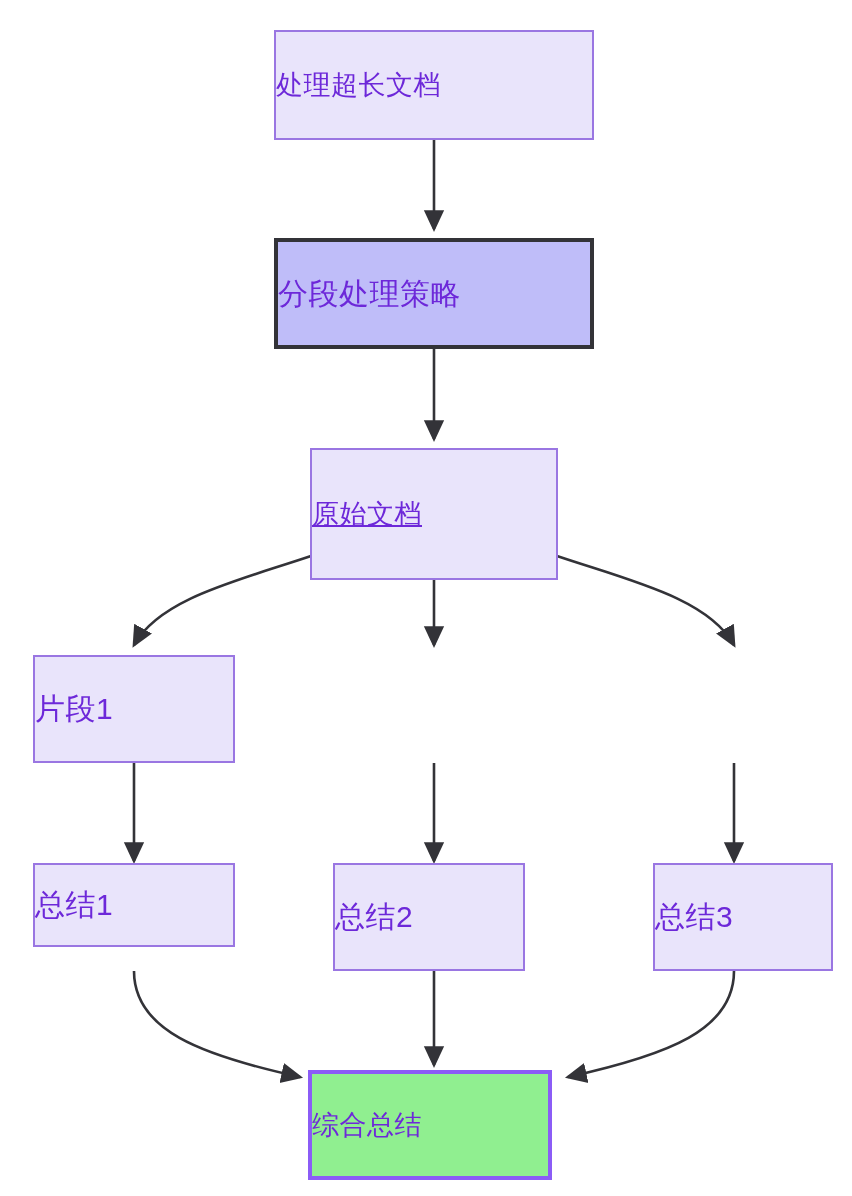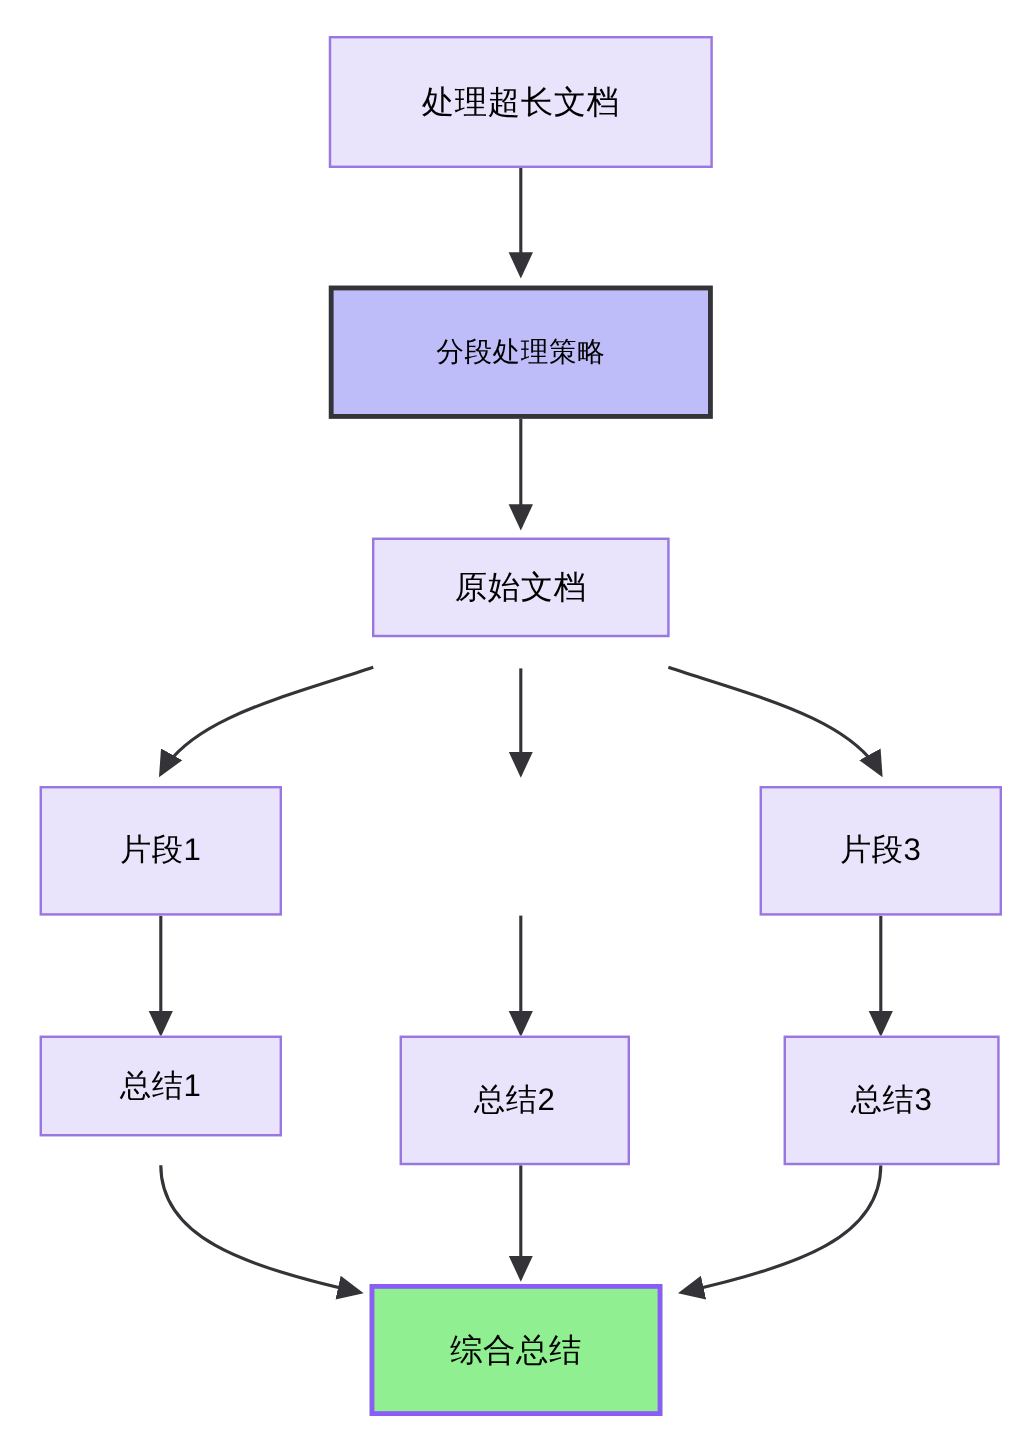--- a/index.html
+++ b/index.html
@@ -25,43 +25,42 @@
     top: 0;
     width: 852px;
     height: 1196px;
     pointer-events: none;
   }
   .node {
     position: absolute;
     box-sizing: border-box;
     display: flex;
     align-items: center;
-    justify-content: center;
     text-align: center;
     line-height: 1.2;
-    color: #000000;
+    color: #6d28d9;
     letter-spacing: 0.5px;
   }
   .node-normal {
     background: #e9e4fb;
     border: 2px solid #9a76e2;
     font-size: 27px;
   }
   .node-highlight {
     background: #bfbdf9;
     border: 4px solid #333338;
-    font-size: 23px;
+    font-size: 30px;
   }
   .node-result {
     background: #90ef90;
     border: 4px solid #8b5cf6;
     font-size: 27px;
   }
   .node-small {
-    font-size: 26px;
+    font-size: 30px;
   }
 </style>
 </head>
 <body>
 
 <div id="flowchart">
 
   <svg id="edge-layer" viewBox="0 0 852 1196" width="852" height="1196" xmlns="http://www.w3.org/2000/svg">
     <defs>
       <marker id="arrowhead" markerWidth="9" markerHeight="9" refX="7.2" refY="4.5" orient="auto" markerUnits="strokeWidth">
@@ -85,32 +84,29 @@
   </svg>
 
   <div class="node node-normal" style="left:274px; top:30px; width:320px; height:110px;">
     <span>处理超长文档</span>
   </div>
 
   <div class="node node-highlight" style="left:274px; top:238px; width:320px; height:111px;">
     <span>分段处理策略</span>
   </div>
 
-  <div class="node node-normal" style="left:310px; top:448px; width:248px; height:83px;">
+  <div class="node node-normal" style="left:310px; top:448px; width:248px; height:132px;text-decoration:underline;">
     <span>原始文档</span>
   </div>
 
   <div class="node node-normal node-small" style="left:33px; top:655px; width:202px; height:108px;">
     <span>片段1</span>
   </div>
 
 
-  <div class="node node-normal node-small" style="left:633px; top:655px; width:202px; height:108px;">
-    <span>片段3</span>
-  </div>
 
   <div class="node node-normal node-small" style="left:33px; top:863px; width:202px; height:84px;">
     <span>总结1</span>
   </div>
 
   <div class="node node-normal node-small" style="left:333px; top:863px; width:192px; height:108px;">
     <span>总结2</span>
   </div>
 
   <div class="node node-normal node-small" style="left:633px; top:863px; width:180px; height:108px;margin-left:20px;">

